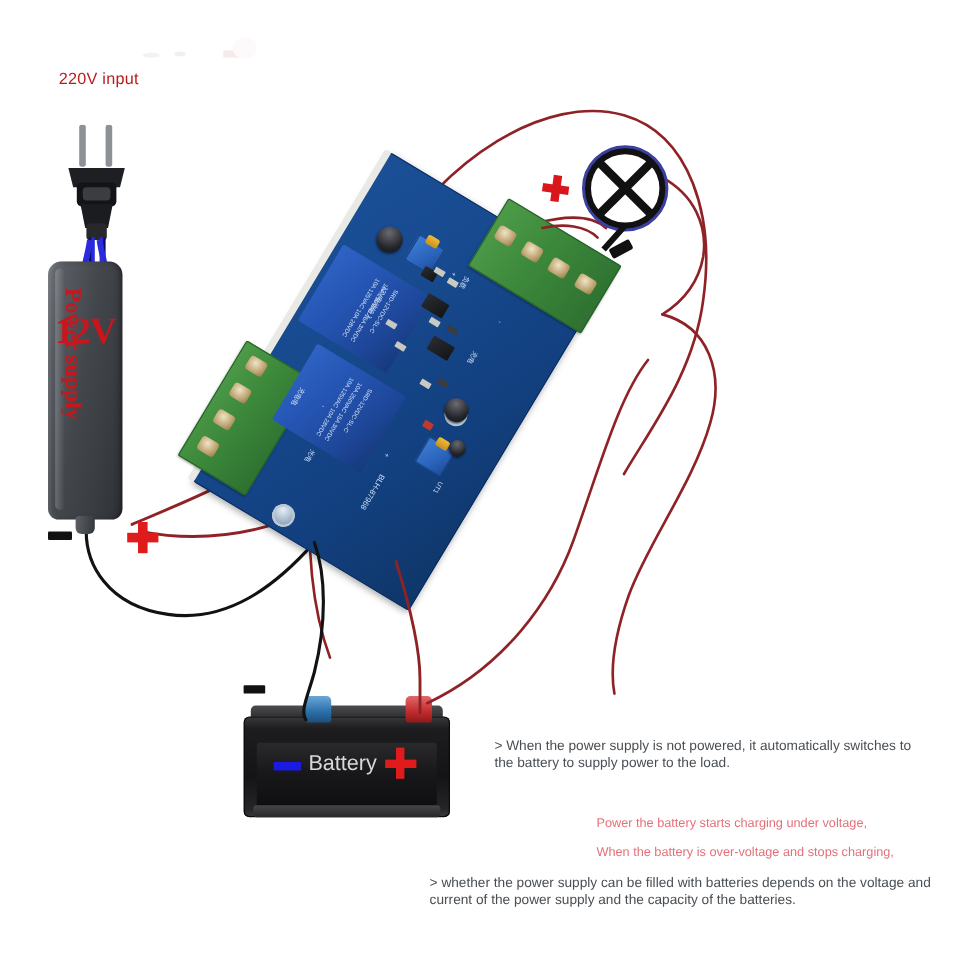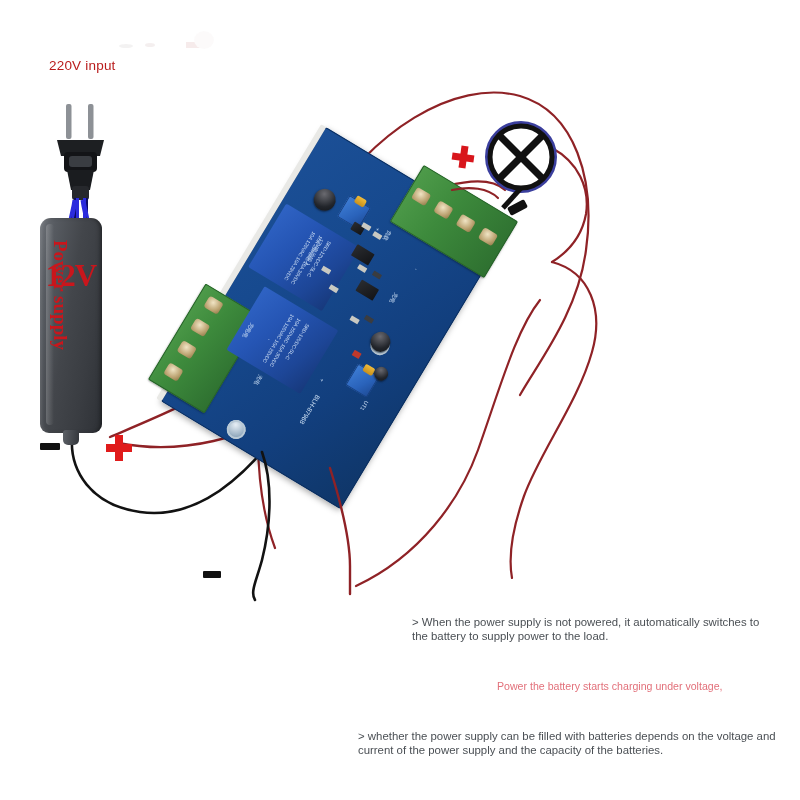--- a/index.html
+++ b/index.html
@@ -279,28 +279,41 @@
     <path d="M71,216 C72,222 74,224 79,226 C84,224 86,222 87,216 L87,224 L71,224 Z" fill="#1a1c1f"></path>
   </svg>
 
   <div class="psu"></div>
   <div class="psu-12v">12V</div>
   <div class="psu-ps">
     <span>Power supply</span>
   </div>
   <div class="psu-neck"></div>
 
+  <div class="batt">
+    <div class="term-neg"></div>
+    <div class="term-pos"></div>
+    <div class="batt-cap"></div>
+    <div class="batt-body">
+      <div class="batt-face"></div>
+      <div class="batt-minus"></div>
+      <div class="batt-text">Battery</div>
+      <div class="batt-plus"></div>
+      <div class="batt-foot"></div>
+    </div>
+  </div>
 
   <div class="mk minus mk-psu-minus"></div>
   <div class="mk mk-psu-plus"></div>
   <div class="mk minus mk-batt-minus"></div>
   <div class="mk mk-lamp-plus"></div>
   <div class="mk mk-lamp-minus"></div>
 
   <div class="txt label-220">220V input</div>
 
   <div class="txt desc-black d2">&gt; When the power supply is not powered, it automatically switches to the battery to supply power to the load.</div>
 
   <div class="txt desc-red r2">Power the battery starts charging under voltage,</div>
+  <div class="txt desc-red r3">When the battery is over-voltage and stops charging,</div>
 
   <div class="txt desc-black d4">&gt; whether the power supply can be filled with batteries depends on the voltage and current of the power supply and the capacity of the batteries.</div>
 
 </div>
 
 </body></html>

